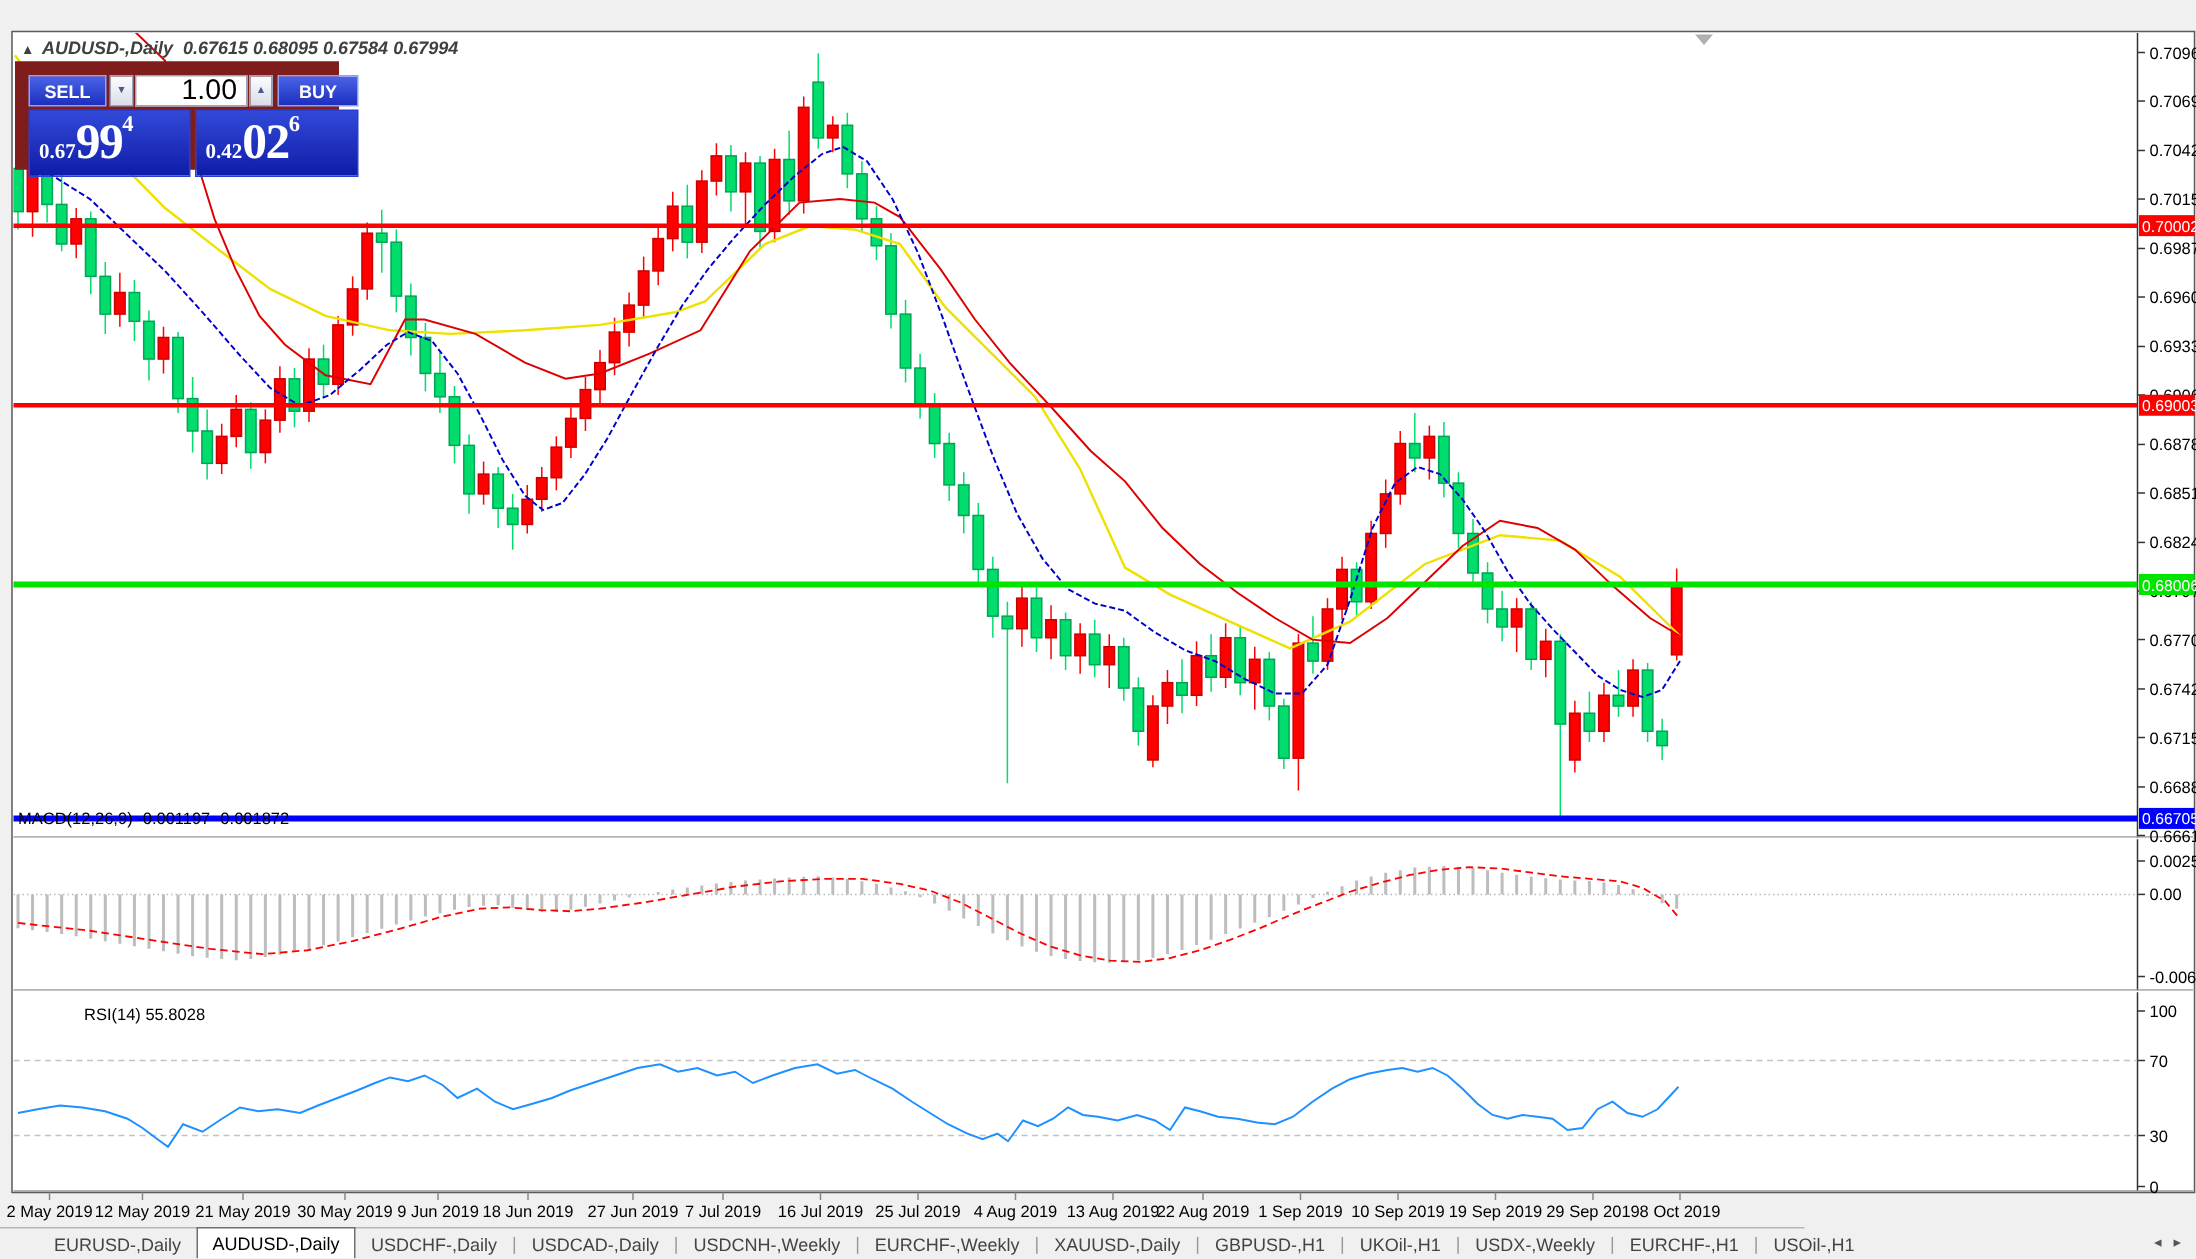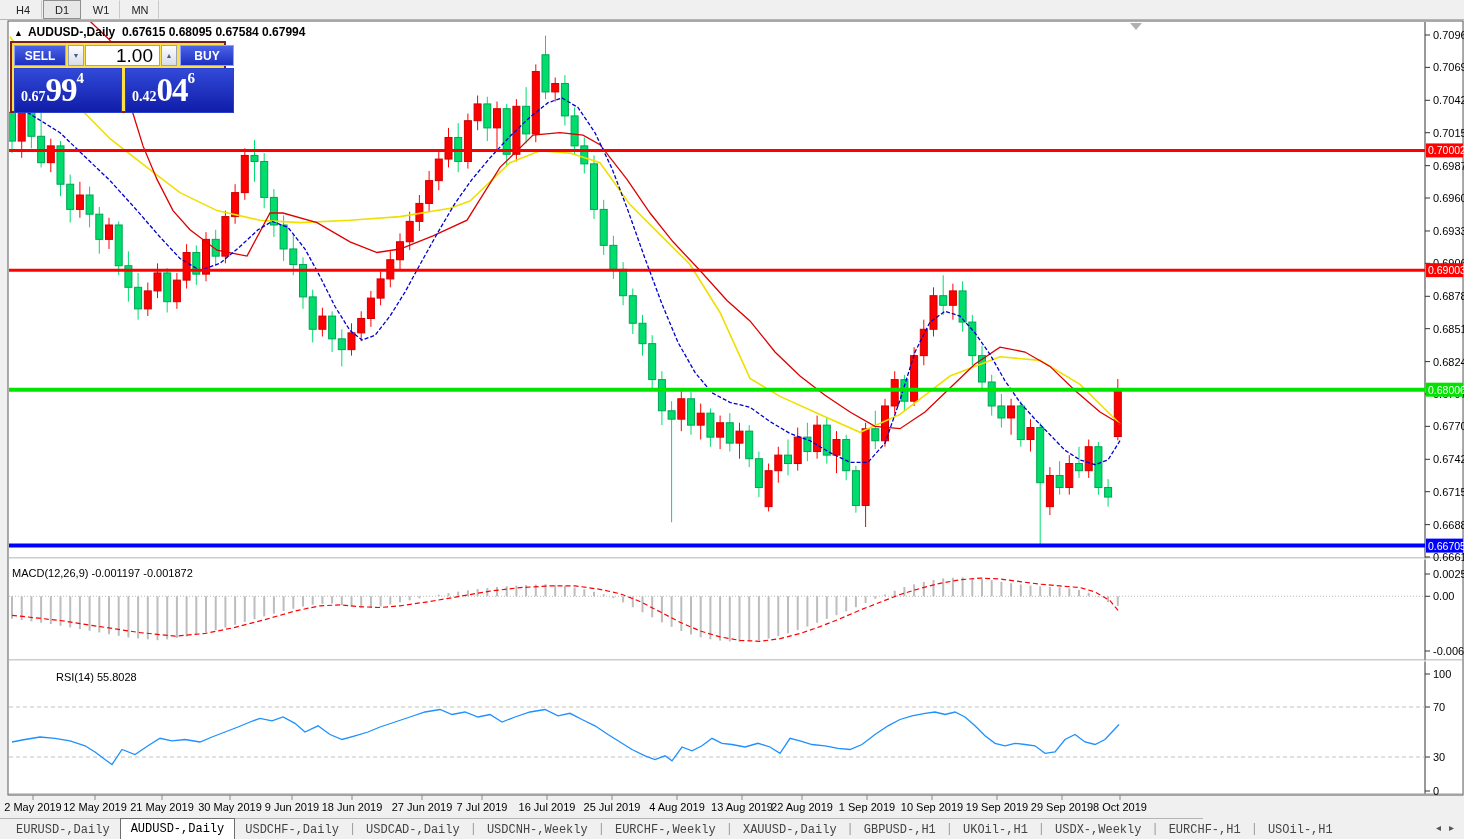--- a/index.html
+++ b/index.html
@@ -8,61 +8,55 @@
   
   .toolbar{position:absolute;left:0;top:0;width:1464px;height:20px;background:#f0f0f0;
     border-bottom:1px solid #b5b5b5;display:flex;align-items:center;padding-left:4px;box-sizing:border-box;}
   .tfbtn{height:17px;min-width:28px;margin-right:1px;font-size:11px;color:#222;display:flex;
     align-items:center;justify-content:center;border:1px solid #f0f0f0;border-right:1px solid #c9c9c9;
     background:#f0f0f0;cursor:default;padding:0 4px;}
   .tfbtn.active{background:#e7e7e7;border:1px solid #8f8f8f;}
   
   .chartframe{position:absolute;left:8px;top:21px;width:1455px;height:774px;background:#ffffff;
     border:1px solid #5a5a5a;box-sizing:border-box;}
-  .chart-title{position:absolute;left:14px;top:25px;font-size:12px;font-weight:bold;color:#000000;z-index:5;}
+  .chart-title{position:absolute;left:14px;top:25px;font-size:12px;font-weight:bold;color:#404040;z-index:5;font-style:italic;}
   .chart-title .tri{font-size:9px;margin-right:5px;}
   svg{position:absolute;left:0;top:0;}
   
-  .trade-panel{position:absolute;left:10px;top:41px;width:216px;height:72px;background:#fde047;
-    border:2px solid #7f1d1d;z-index:6;box-sizing:border-box;}
+  .trade-panel{position:absolute;left:10px;top:41px;width:216px;height:72px;background:#7f1d1d;
+    border:7px solid #7f1d1d;z-index:6;box-sizing:border-box;}
   .tp-btn{position:absolute;height:21px;color:#fff;font-size:12px;font-weight:bold;display:flex;
     align-items:center;justify-content:center;background:linear-gradient(#4a63e6,#1c2fc0);
     border:1px solid #8ea2ff;box-sizing:border-box;cursor:pointer;}
   .tp-spin{position:absolute;top:2px;width:16px;height:21px;font-size:7px;color:#4a5a90;
     background:linear-gradient(#fdfdfd,#d8dde8);border:1px solid #9aa4b8;box-sizing:border-box;
     display:flex;align-items:center;justify-content:center;cursor:pointer;}
   .tp-vol{position:absolute;top:2px;left:73px;width:75px;height:21px;border:1px solid #9aa4b8;
     font-size:19px;text-align:right;padding-right:6px;box-sizing:border-box;font-family:"Liberation Sans",sans-serif;}
   .tp-price{position:absolute;top:25px;height:45px;background:linear-gradient(#3249d8,#0f1da8);
     border:1px solid #2a3ecf;color:#fff;box-sizing:border-box;cursor:pointer;}
   .tp-price .inner{position:absolute;bottom:3px;left:6px;white-space:nowrap;font-family:Liberation Serif, serif;}
   .tp-price .pre{font-size:14px;font-weight:bold;vertical-align:baseline;}
   .tp-price .big{font-size:33px;font-weight:bold;letter-spacing:-1px;}
   .tp-price .sup{font-size:15px;font-weight:bold;vertical-align:18px;}
   .panel-label{position:absolute;font-size:11px;color:#000;z-index:4;}
   
   .tabbar{position:absolute;left:0;top:818px;width:1203px;height:21px;background:#f0f0f0;
-    border-top:1px solid #b5b5b5;display:flex;align-items:flex-end;padding-left:6px;box-sizing:border-box;font-family:Liberation Mono, monospace;}
+    border-top:1px solid #b5b5b5;display:flex;align-items:flex-end;padding-left:26px;box-sizing:border-box;}
   .tab{height:19px;padding:0 10px;font-size:12px;color:#444;display:flex;align-items:center;cursor:pointer;}
   .tab.active{background:#ffffff;border:1px solid #6e6e6e;border-bottom:none;color:#000;height:20px;}
   .tabsep{color:#999;font-size:12px;align-self:center;}
   .tab-arrows{position:absolute;right:6px;top:822px;font-size:10px;color:#555;z-index:6;}
   .tab-arrows span{cursor:pointer;padding:0 4px;}
 </style>
 </head>
 <body>
 
 <div class="window">
 
-  <div class="toolbar" id="tf-toolbar">
-      <div class="tfbtn">H4</div>
-      <div class="tfbtn active">D1</div>
-      <div class="tfbtn">W1</div>
-      <div class="tfbtn">MN</div>
-    </div>
 
   <div class="chartframe"></div>
 
   <svg id="chart-svg" width="1464" height="818">
       <defs>
         <clipPath id="clip-main">
           <rect x="9" y="22" width="1416" height="535"></rect>
         </clipPath>
         <clipPath id="clip-macd">
           <rect x="9" y="563" width="1416" height="95"></rect>
@@ -547,25 +541,25 @@
       </div>
     <input class="tp-vol" value="1.00" style="">
     <div class="tp-spin" style="left:149px;">
         <span>▲</span>
       </div>
     <div class="tp-btn" style="left:168px;top:2px;width:54px;">BUY</div>
     <div class="tp-price" style="left:2px;width:108px;">
       <div class="inner"><span class="pre">0.67</span><span class="big">99</span><span class="sup">4</span></div>
     </div>
     <div class="tp-price" style="left:113px;width:109px;">
-      <div class="inner"><span class="pre">0.42</span><span class="big">04</span><span class="sup">6</span></div>
+      <div class="inner"><span class="pre">0.42</span><span class="big">02</span><span class="sup">6</span></div>
     </div>
   </div>
 
-  <div class="panel-label" style="left:12px;top:567px;">MACD(12,26,9) -0.001197 -0.001872</div>
+  <div class="panel-label" style="left:12px;top:540px;">MACD(12,26,9) -0.001197 -0.001872</div>
   <div class="panel-label" style="left:12px;top:671px;padding-left:44px;">RSI(14) 55.8028</div>
 
   <div class="tabbar" id="tabbar">
       <div class="tab">EURUSD-,Daily</div>
       <div class="tab active">AUDUSD-,Daily</div>
       <div class="tab">USDCHF-,Daily</div>
       <span class="tabsep">|</span>
       <div class="tab">USDCAD-,Daily</div>
       <span class="tabsep">|</span>
       <div class="tab">USDCNH-,Weekly</div>

